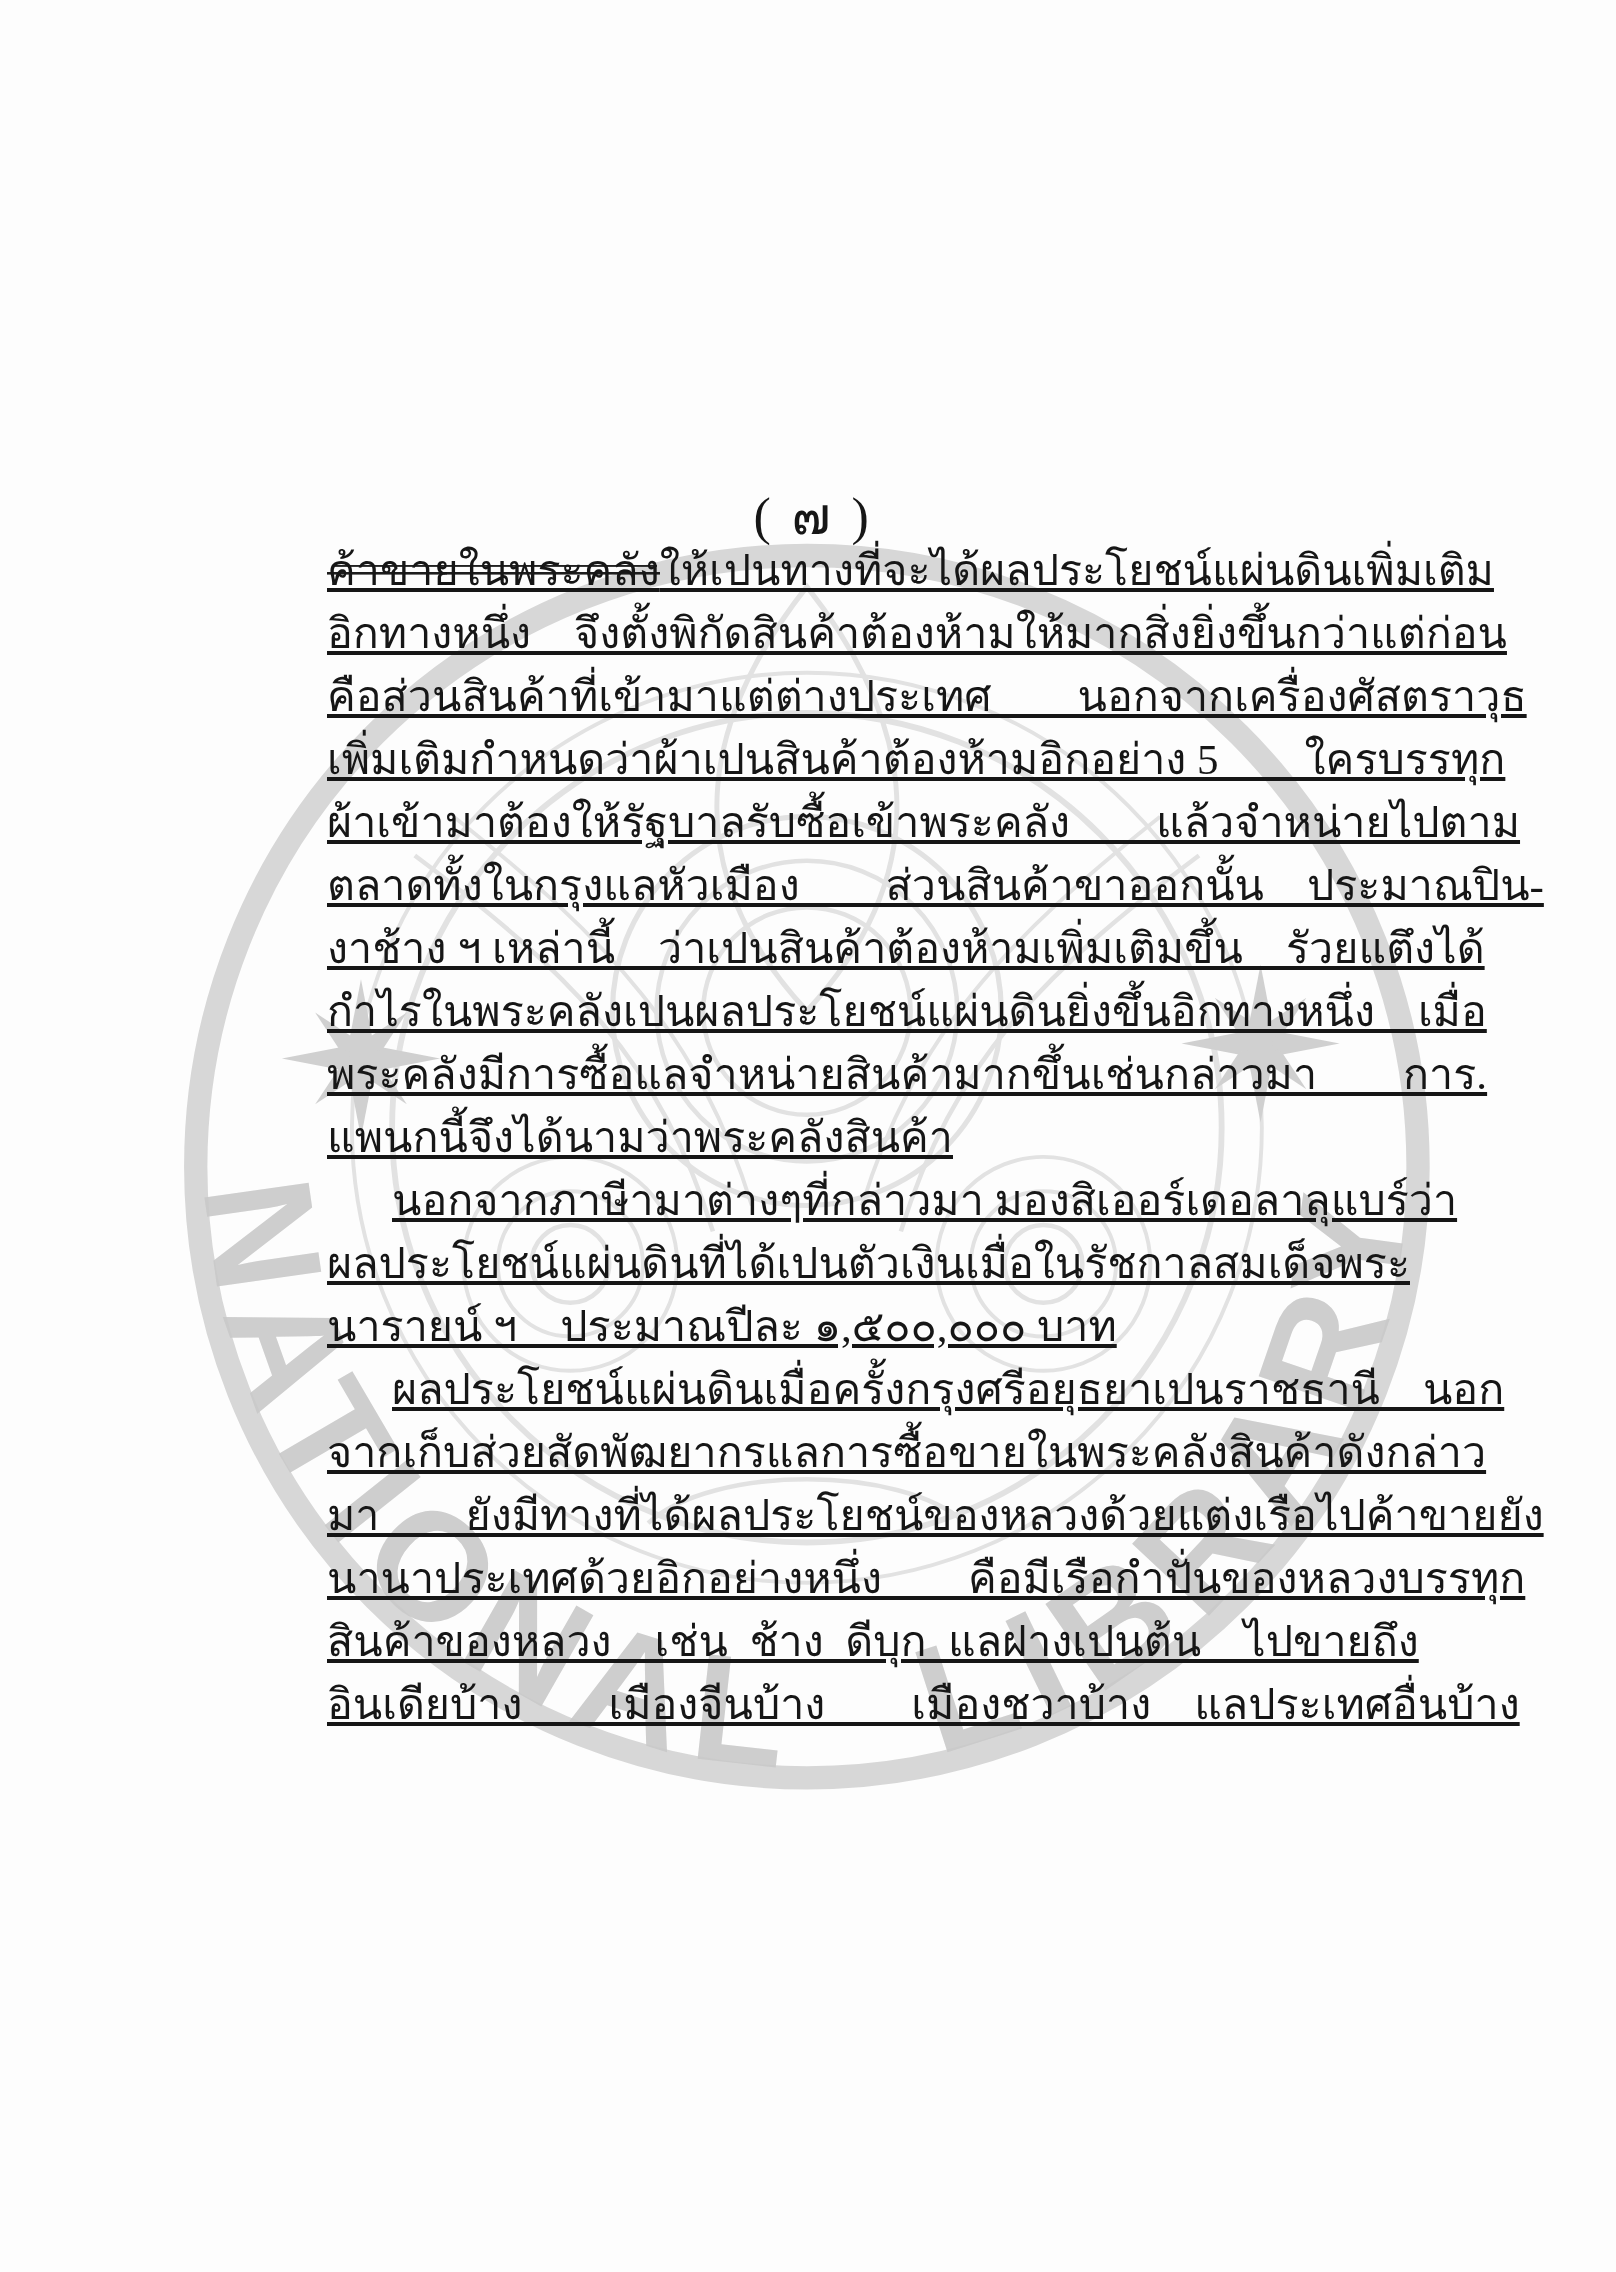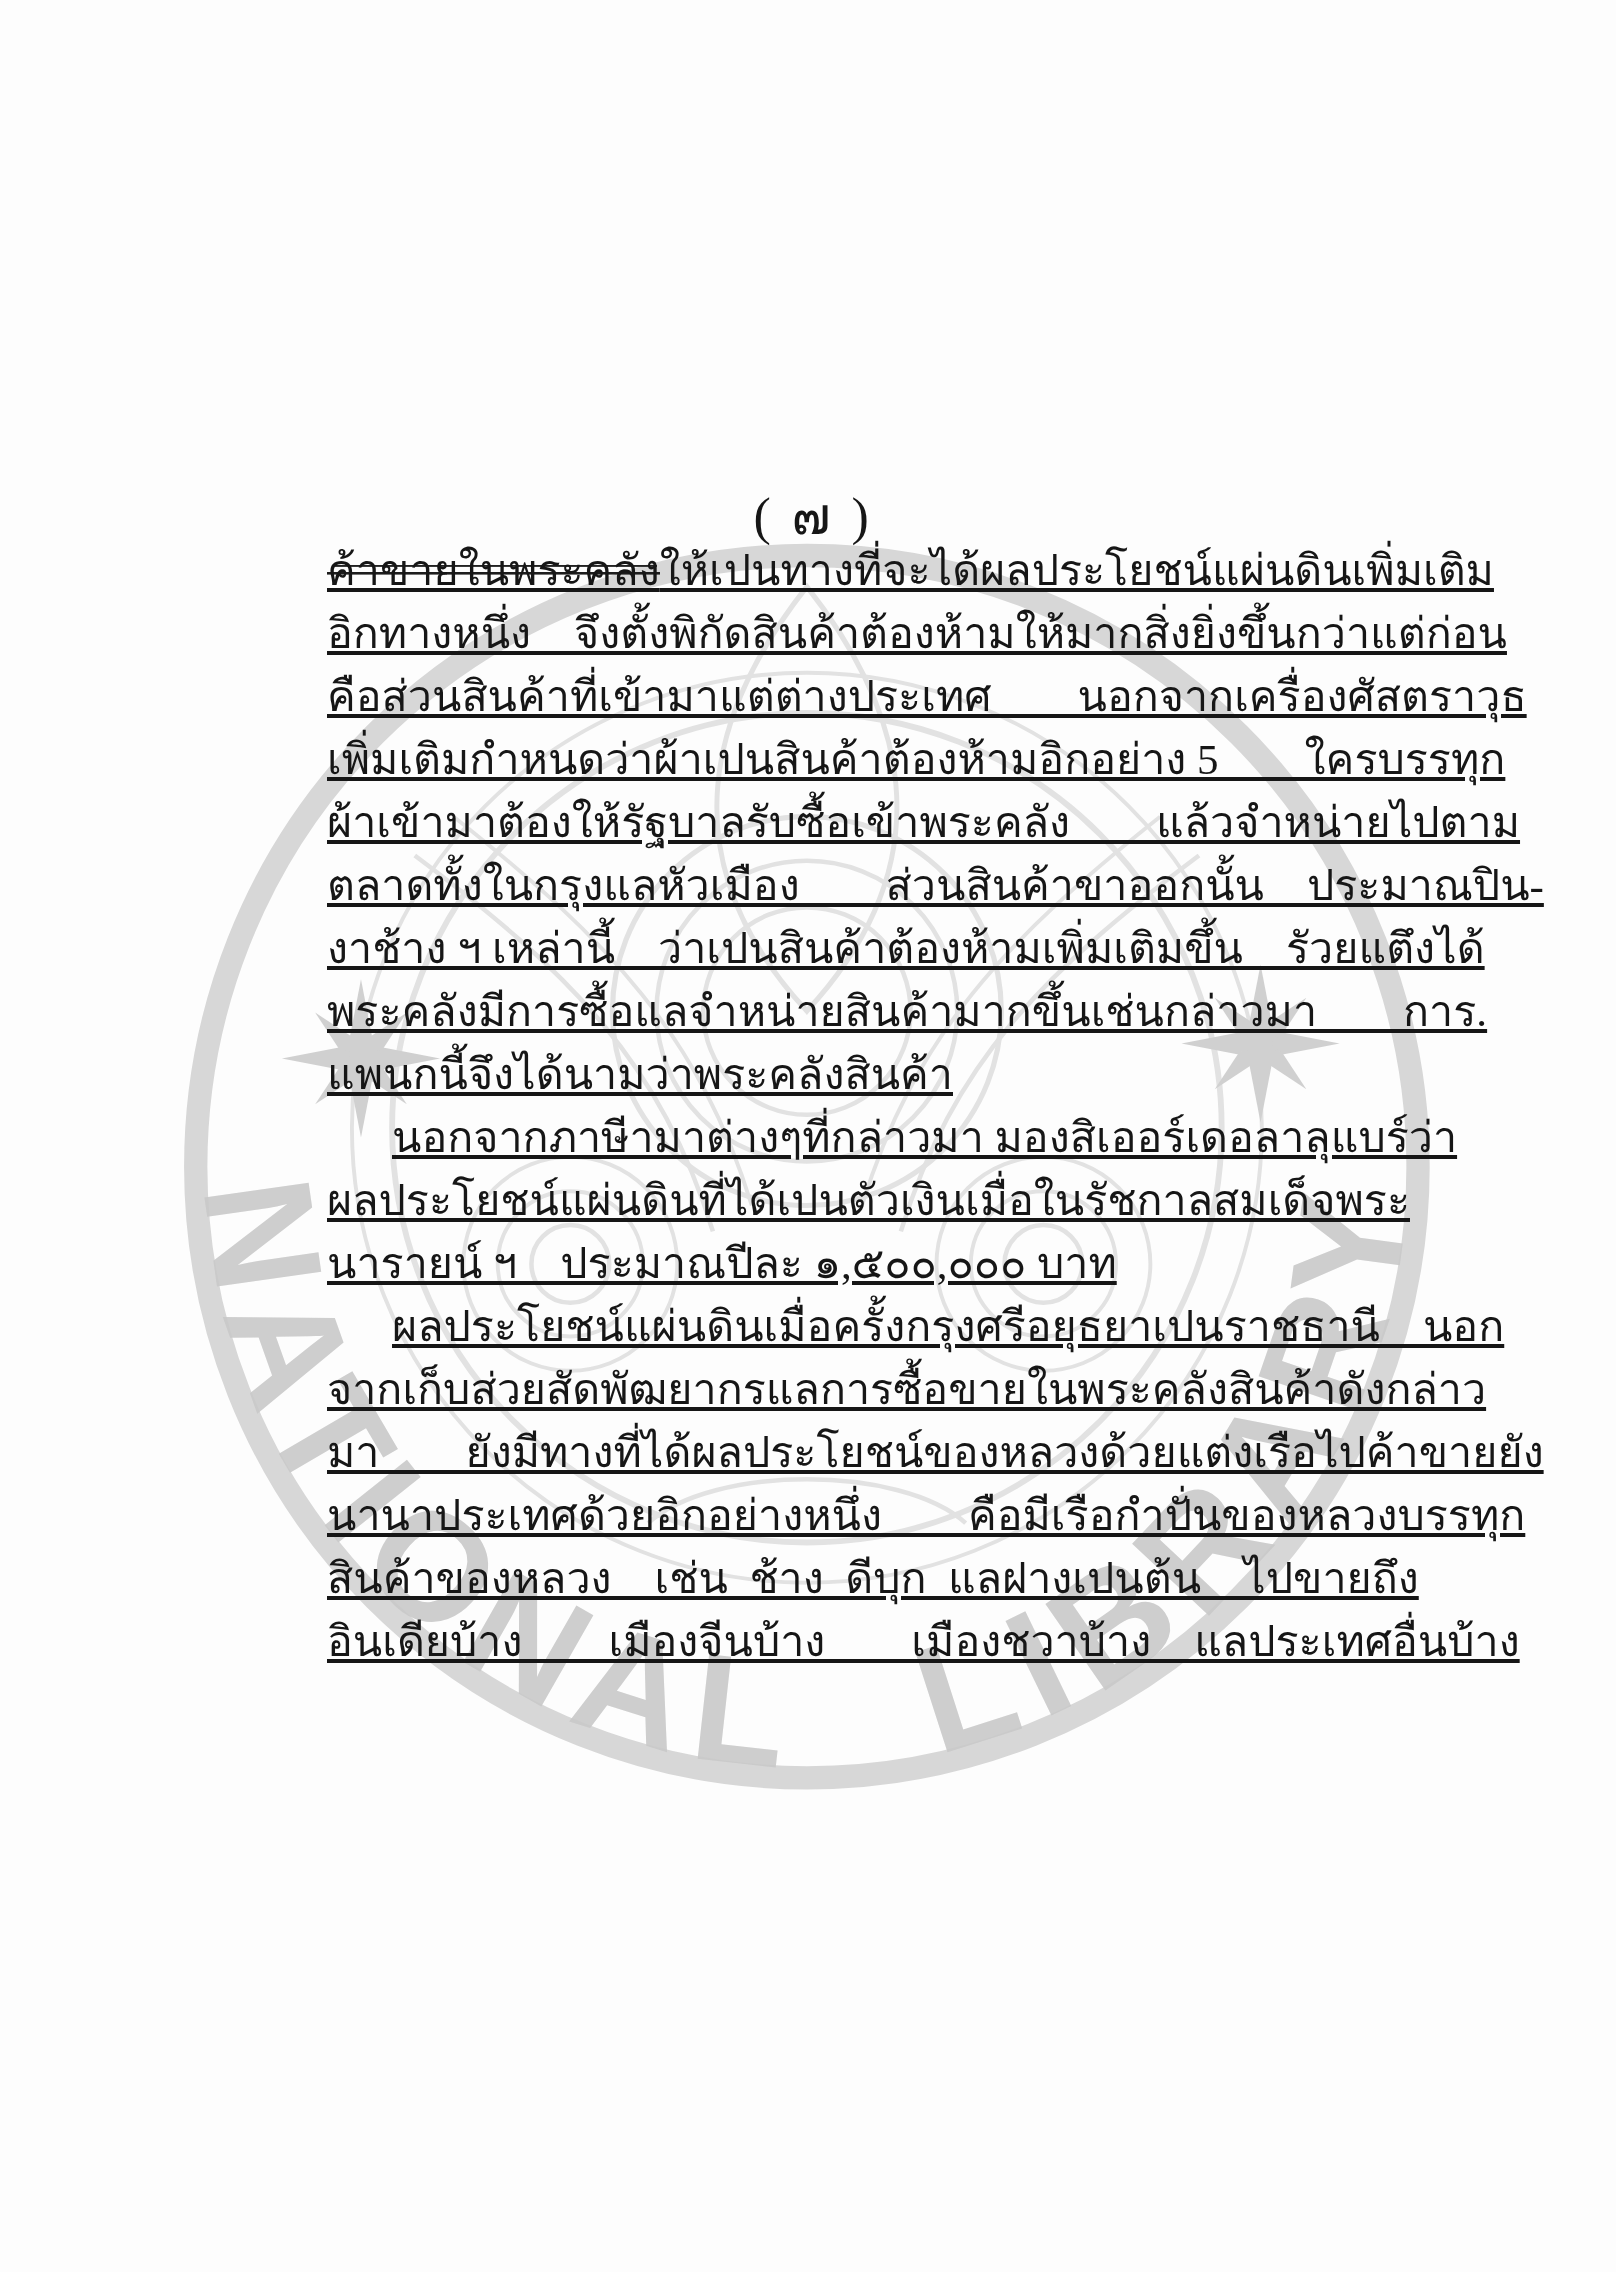--- a/index.html
+++ b/index.html
@@ -99,20 +99,21 @@
   <div class="page-number">( ๗ )</div>
 
   <div class="text-block" id="text-block">
       <div class="line"><span class="strike">ค้าขายในพระคลัง</span><span>ให้เปนทางที่จะได้ผลประโยชน์แผ่นดินเพิ่มเติม</span></div>
       <div class="line"><span>อิกทางหนึ่ง จึงตั้งพิกัดสินค้าต้องห้ามให้มากสิ่งยิ่งขึ้นกว่าแต่ก่อน</span></div>
       <div class="line"><span>คือส่วนสินค้าที่เข้ามาแต่ต่างประเทศ  นอกจากเครื่องศัสตราวุธ</span></div>
       <div class="line"><span>เพิ่มเติมกำหนดว่าผ้าเปนสินค้าต้องห้ามอิกอย่าง 5  ใครบรรทุก</span></div>
       <div class="line"><span>ผ้าเข้ามาต้องให้รัฐบาลรับซื้อเข้าพระคลัง  แล้วจำหน่ายไปตาม</span></div>
       <div class="line"><span>ตลาดทั้งในกรุงแลหัวเมือง  ส่วนสินค้าขาออกนั้น ประมาณปิน-</span></div>
       <div class="line"><span>งาช้าง ฯ เหล่านี้ ว่าเปนสินค้าต้องห้ามเพิ่มเติมขึ้น รัวยแตึงได้</span></div>
+      <div class="line"><span>กำไรในพระคลังเปนผลประโยชน์แผ่นดินยิ่งขึ้นอิกทางหนึ่ง เมื่อ</span></div>
       <div class="line"><span>พระคลังมีการซื้อแลจำหน่ายสินค้ามากขึ้นเช่นกล่าวมา  การ.</span></div>
       <div class="line"><span>แพนกนี้จึงได้นามว่าพระคลังสินค้า</span></div>
       <div class="line indent"><span>นอกจากภาษีามาต่างๆที่กล่าวมา มองสิเออร์เดอลาลุแบร์ว่า</span></div>
       <div class="line"><span>ผลประโยชน์แผ่นดินที่ได้เปนตัวเงินเมื่อในรัชกาลสมเด็จพระ</span></div>
       <div class="line"><span>นารายน์ ฯ ประมาณปีละ ๑,๕๐๐,๐๐๐ บาท</span></div>
       <div class="line indent"><span>ผลประโยชน์แผ่นดินเมื่อครั้งกรุงศรีอยุธยาเปนราชธานี นอก</span></div>
       <div class="line"><span>จากเก็บส่วยสัดพัฒยากรแลการซื้อขายในพระคลังสินค้าดังกล่าว</span></div>
       <div class="line"><span>มา  ยังมีทางที่ได้ผลประโยชน์ของหลวงด้วยแต่งเรือไปค้าขายยัง</span></div>
       <div class="line"><span>นานาประเทศด้วยอิกอย่างหนึ่ง  คือมีเรือกำปั่นของหลวงบรรทุก</span></div>
       <div class="line"><span>สินค้าของหลวง เช่น ช้าง ดีบุก แลฝางเปนต้น ไปขายถึง</span></div>

